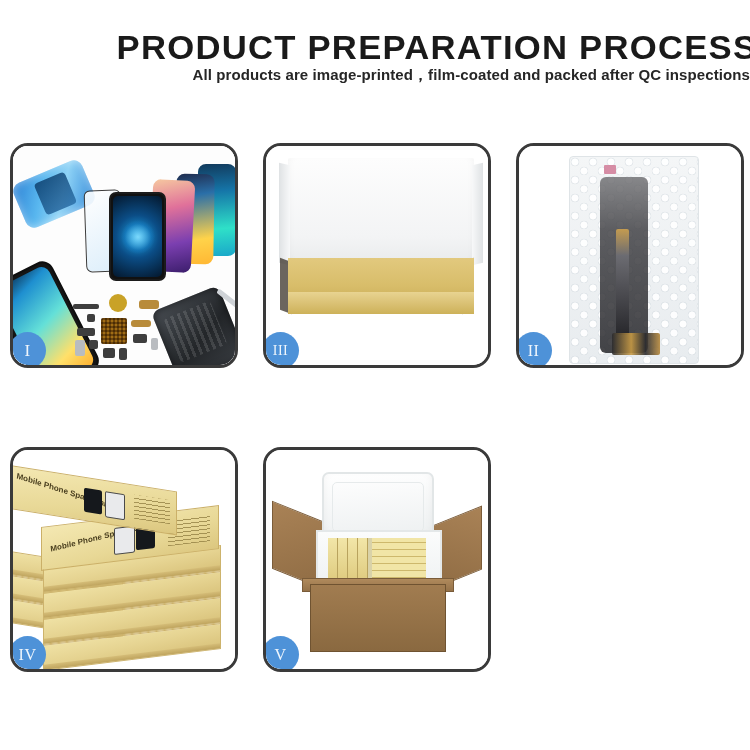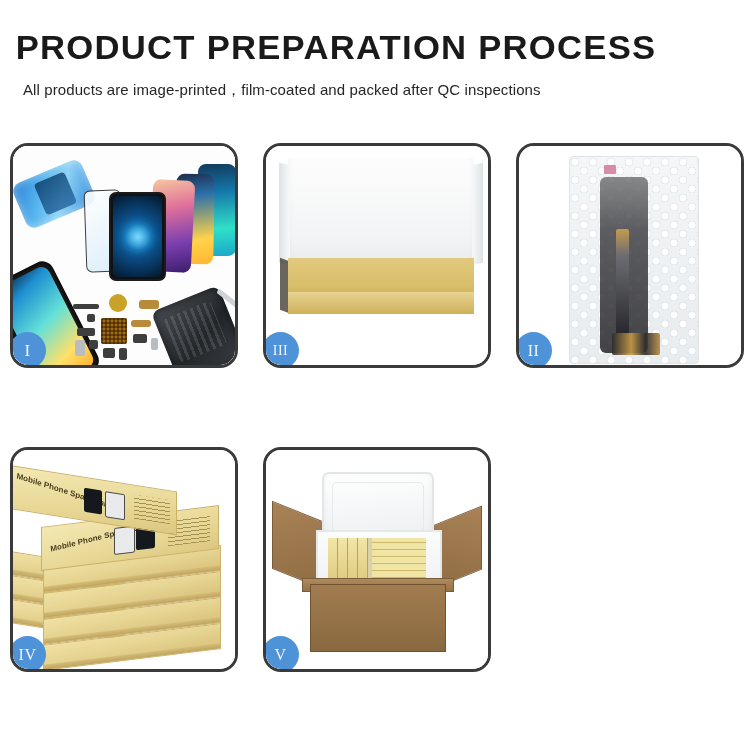--- a/index.html
+++ b/index.html
@@ -5,31 +5,31 @@
   html,body{margin:0;padding:0;}
   body{
     width:750px;height:750px;
     background:#ffffff;
     font-family:"Liberation Sans", sans-serif;
     overflow:hidden;
   }
   .page{position:relative;width:750px;height:750px;}
 
   
-  .header{padding-top:30px;text-align:left;padding-left:23px;}
+  .header{padding-top:30px;text-align:right;padding-left:23px;}
   .title{
     font-family:"Liberation Sans", sans-serif;
     font-size:34px;font-weight:700;color:#1a1a1a;
     letter-spacing:1.2px;line-height:1;margin:0;
     transform:scaleX(1.02);
   }
   .subtitle{
     font-family:"Liberation Sans", sans-serif;
-    font-size:15px;font-weight:400;color:#262626;
-    margin:17px 0 0 0;letter-spacing:.1px;
+    font-size:15px;font-weight:700;color:#262626;
+    margin:2px 0 0 0;letter-spacing:.1px;
   }
 
   
   .grid{
     position:absolute;left:10px;top:143px;
     width:730px;
     display:grid;
     grid-template-columns:228px 228px 228px;
     grid-template-rows:225px 225px;
     column-gap:25px;row-gap:79px;

